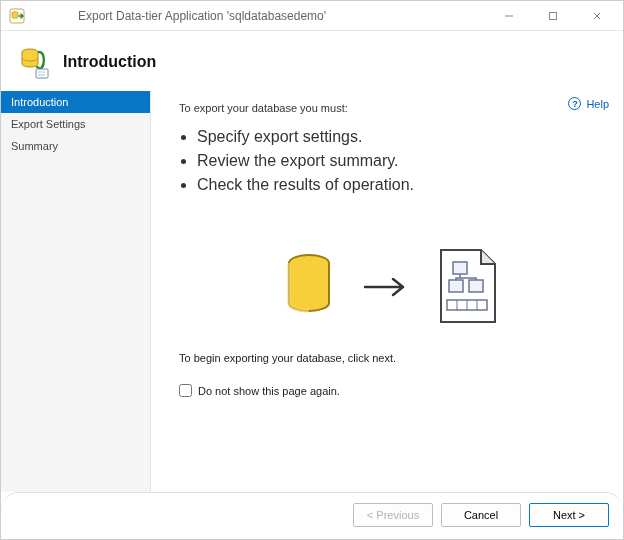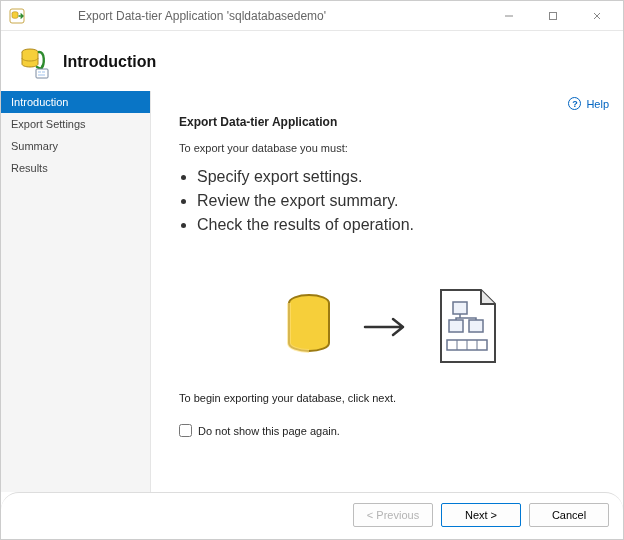--- a/index.html
+++ b/index.html
@@ -166,32 +166,28 @@
   <div class="sidebar">
     <div class="side-item active">
       <span>Introduction</span>
     </div>
     <div class="side-item">
       <span>Export Settings</span>
     </div>
     <div class="side-item">
       <span>Summary</span>
     </div>
-    <div class="side-item">
-      <span>Results</span>
-    </div>
   </div>
 
   <div class="content">
     <div class="help-row">
       <span class="q">?</span>
       <span>Help</span>
     </div>
 
-    <div class="section-title">Export Data-tier Application</div>
 
 
     <p class="body-text" style="margin-bottom:4px;">To export your database you must:</p>
     <ul class="steps">
       <li>Specify export settings.</li>
       <li>Review the export summary.</li>
       <li>Check the results of operation.</li>
     </ul>
 
     <div class="illustration">
@@ -224,15 +220,15 @@
     <div class="footer-note">To begin exporting your database, click next.</div>
     <label class="checkbox-row">
       <input type="checkbox" style="">
       <span>Do not show this page again.</span>
     </label>
   </div>
 </div>
 
 <div class="button-bar">
   <button class="wiz" disabled="">&lt; Previous</button>
+  <button class="wiz">Cancel</button>
   <button class="wiz default">Next &gt;</button>
-  <button class="wiz">Cancel</button>
 </div>
 
 </body></html>

